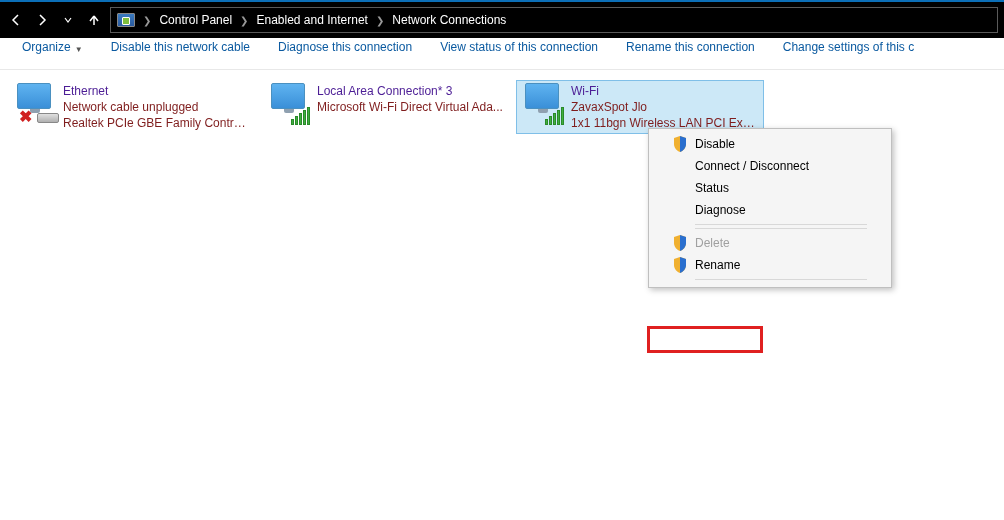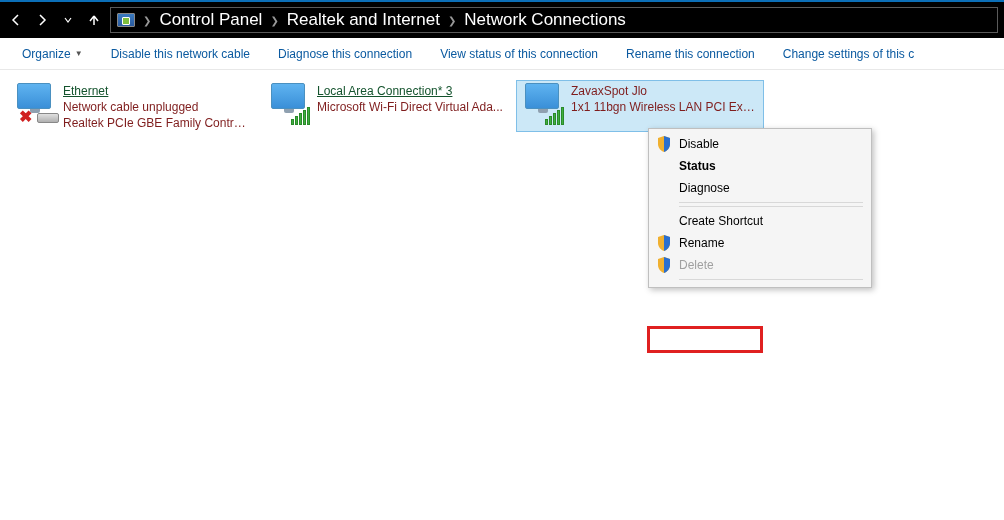--- a/index.html
+++ b/index.html
@@ -49,37 +49,37 @@
   }
   .addr-icon::after {
     content: '';
     position: absolute;
     left: 4px; top: 3px;
     width: 6px; height: 6px;
     border: 1px solid #fff;
     border-radius: 1px;
     background: #7fbf3f;
   }
-  .crumb { color: #fff; font-size: 17px; }
+  .crumb { color: #fff; font-size: 12px; }
   .crumb-sep { color: #999; font-size: 10px; margin: 0 2px; }
   .toolbar {
     height: 32px;
     background: #fff;
     border-bottom: 1px solid #e8e8e8;
     display: flex;
     align-items: center;
     padding: 0 8px;
     gap: 0;
     color: #1a5a99;
   }
   .toolbar-item {
     padding: 16px 14px;
     height: 32px;
     display: flex;
-    align-items: center;
+    align-items: flex-end;
     color: #0b5aa0;
     cursor: default;
     white-space: nowrap;
   }
   .toolbar-item .caret {
     margin-left: 4px;
     font-size: 8px;
     color: #555;
   }
   .content {
@@ -148,41 +148,41 @@
   .x-overlay {
     position: absolute;
     left: 6px; bottom: 4px;
     width: 16px; height: 16px;
     color: #d02020;
     font-size: 16px;
     font-weight: bold;
     line-height: 16px;
   }
   .conn-text { padding-left: 2px; overflow: hidden; }
-  .conn-name { color: #14532d; line-height: 16px; white-space: nowrap; text-decoration: underline; }
+  .conn-name { color: #4c1d95; line-height: 16px; white-space: nowrap; }
   .conn-sub { color: #7f1d1d; line-height: 16px; white-space: nowrap; overflow: hidden; text-overflow: ellipsis; }
   .ctx-menu {
     position: absolute;
     left: 648px; top: 128px;
-    width: 224px;
+    width: 244px;
     background: #f5f5f5;
     border: 1px solid #bfbfbf;
     box-shadow: 2px 2px 6px rgba(0,0,0,0.25);
-    padding: 4px 0;
+    padding: 4px 16px;
   }
   .ctx-item {
     height: 22px;
     display: flex;
     align-items: center;
     padding: 0 8px 0 30px;
     position: relative;
     color: #000;
     cursor: default;
   }
-  .ctx-item.bold { font-weight: 700; }
+  .ctx-item.bold { font-weight: 400; }
   .ctx-item.disabled { color: #a0a0a0; }
   .ctx-sep {
     height: 1px;
     background: #d8d8d8;
     margin: 3px 8px 3px 30px;
   }
   .shield {
     position: absolute;
     left: 8px; top: 3px;
     width: 14px; height: 16px;
@@ -222,21 +222,21 @@
   <span class="nav-btn">
     <svg width="14" height="14" viewBox="0 0 14 14" fill="none">
         <path d="M7 3 L3 8 M7 3 L11 8 M7 3 L7 12" stroke="#ffffff" stroke-width="1.5"></path>
       </svg>
   </span>
   <div class="addr-box">
     <span class="addr-icon"></span>
     <span class="crumb-sep">❯</span>
     <span class="crumb">Control Panel</span>
     <span class="crumb-sep">❯</span>
-    <span class="crumb">Realtek and Internet</span>
+    <span class="crumb">Enabled and Internet</span>
     <span class="crumb-sep">❯</span>
     <span class="crumb">Network Connections</span>
   </div>
 </div>
 
 <div class="toolbar">
   <div class="toolbar-item">
     <span>Organize</span>
     <span class="caret">▼</span>
   </div>
@@ -294,62 +294,63 @@
       <div class="monitor"></div>
       <div class="bars">
           <span></span>
           <span></span>
           <span></span>
           <span></span>
           <span></span>
         </div>
     </div>
     <div class="conn-text">
+      <div class="conn-name">Wi-Fi</div>
       <div class="conn-sub">ZavaxSpot Jlo</div>
       <div class="conn-sub">1x1 11bgn Wireless LAN PCI Expr...</div>
     </div>
   </div>
 
 </div>
 
 <div class="ctx-menu">
   <div class="ctx-item">
     <span class="shield">
       <svg width="14" height="16" viewBox="0 0 14 16">
           <path d="M7 0 L13 2 V8 C13 12 10 15 7 16 C4 15 1 12 1 8 V2 Z" fill="#f0b030"></path>
           <path d="M7 0 L13 2 V8 C13 12 10 15 7 16 V0 Z" fill="#2a6fcf"></path>
         </svg>
     </span>
     <span>Disable</span>
   </div>
+  <div class="ctx-item">
+    <span>Connect / Disconnect</span>
+  </div>
   <div class="ctx-item bold">
     <span>Status</span>
   </div>
   <div class="ctx-item">
     <span>Diagnose</span>
   </div>
   <div class="ctx-sep"></div>
   <div class="ctx-sep"></div>
-  <div class="ctx-item">
-    <span>Create Shortcut</span>
+  <div class="ctx-item disabled">
+    <span class="shield">
+      <svg width="14" height="16" viewBox="0 0 14 16">
+          <path d="M7 0 L13 2 V8 C13 12 10 15 7 16 C4 15 1 12 1 8 V2 Z" fill="#f0b030"></path>
+          <path d="M7 0 L13 2 V8 C13 12 10 15 7 16 V0 Z" fill="#2a6fcf"></path>
+        </svg>
+    </span>
+    <span>Delete</span>
   </div>
   <div class="ctx-item">
     <span class="shield">
       <svg width="14" height="16" viewBox="0 0 14 16">
           <path d="M7 0 L13 2 V8 C13 12 10 15 7 16 C4 15 1 12 1 8 V2 Z" fill="#f0b030"></path>
           <path d="M7 0 L13 2 V8 C13 12 10 15 7 16 V0 Z" fill="#2a6fcf"></path>
         </svg>
     </span>
     <span>Rename</span>
   </div>
-  <div class="ctx-item disabled">
-    <span class="shield">
-      <svg width="14" height="16" viewBox="0 0 14 16">
-          <path d="M7 0 L13 2 V8 C13 12 10 15 7 16 C4 15 1 12 1 8 V2 Z" fill="#f0b030"></path>
-          <path d="M7 0 L13 2 V8 C13 12 10 15 7 16 V0 Z" fill="#2a6fcf"></path>
-        </svg>
-    </span>
-    <span>Delete</span>
-  </div>
   <div class="ctx-sep"></div>
 </div>
 
 <div class="ctx-highlight"></div>
 
 </body></html>

